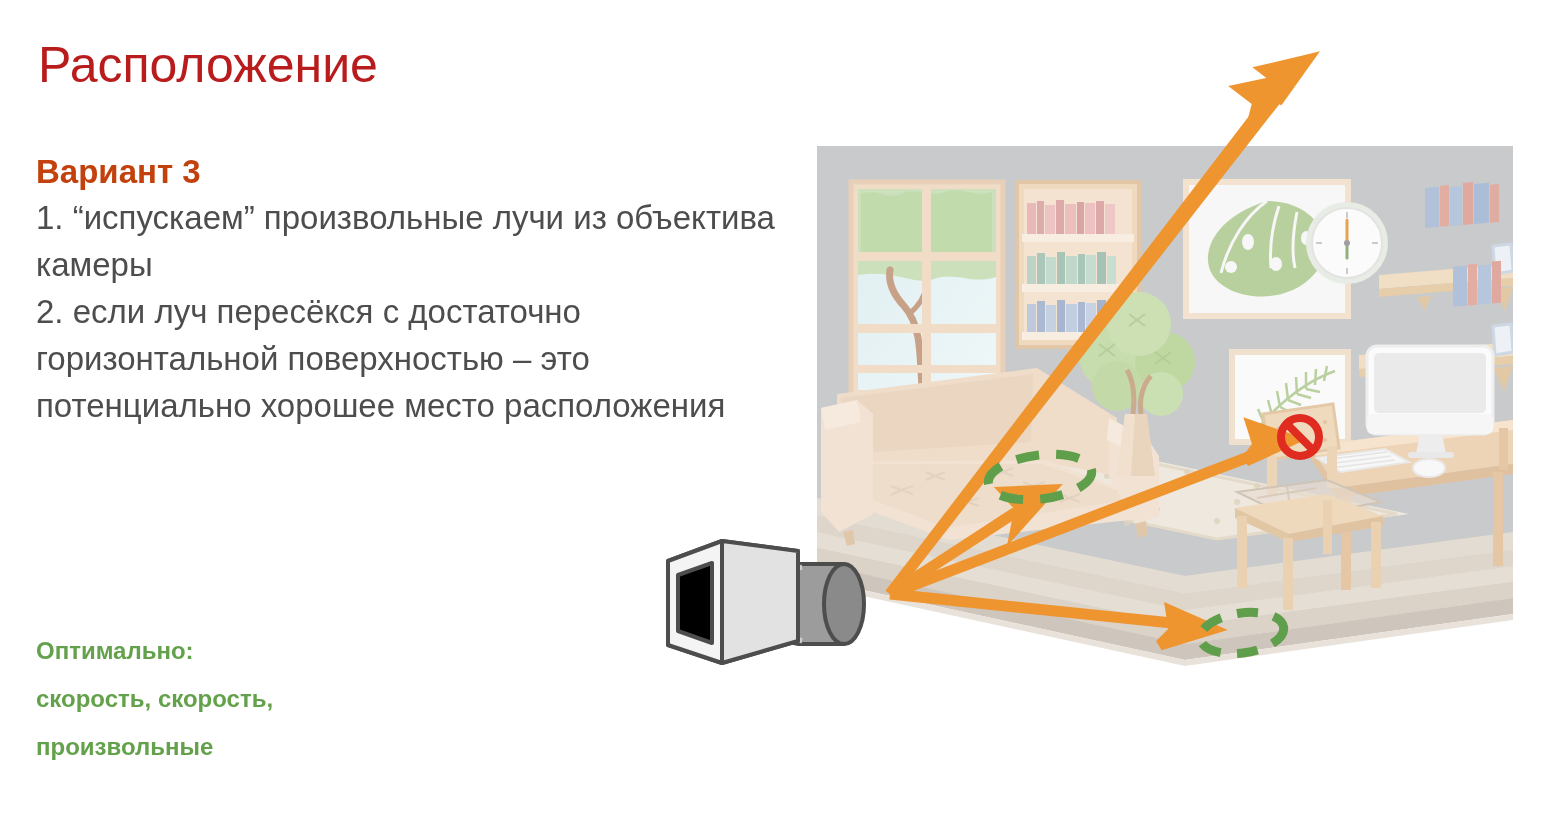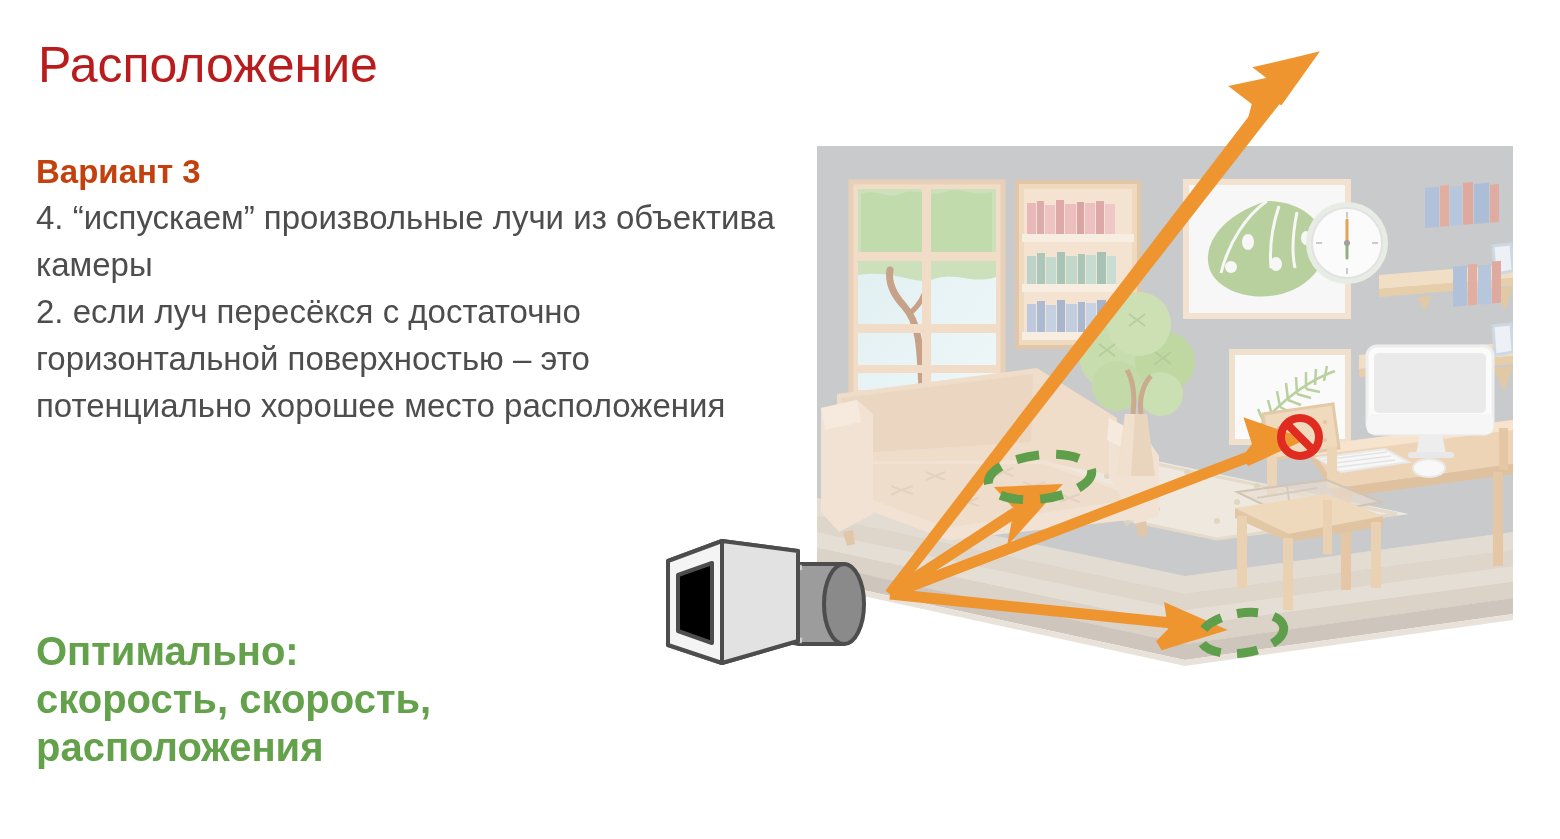--- a/index.html
+++ b/index.html
@@ -52,21 +52,21 @@
   .step {
     display: block;
     color: #4d4d4d;
   }
 
   .optimal {
     position: absolute;
     left: 36px;
     top: 627px;
     width: 560px;
-    font-size: 40px;
+    font-size: 24px;
     font-weight: bold;
     line-height: 48px;
     color: #63a14b;
   }
   .optimal span { display: block; }
 
   
   #room-wrap {
     position: absolute;
     left: 817px;
@@ -97,28 +97,28 @@
 </style>
 </head>
 <body>
 
 <div id="slide">
 
   <div class="title">Расположение</div>
 
   <div class="body-block">
     <span class="variant">Вариант 3</span>
-    <span class="step">4. “испускаем” произвольные лучи из объектива камеры</span>
+    <span class="step">1. “испускаем” произвольные лучи из объектива камеры</span>
     <span class="step">2. если луч пересёкся с достаточно горизонтальной поверхностью – это потенциально хорошее место расположения</span>
   </div>
 
   <div class="optimal">
     <span>Оптимально:</span>
     <span>скорость, скорость,</span>
-    <span>расположения</span>
+    <span>произвольные</span>
   </div>
 
   <div id="room-wrap">
     <svg id="room-svg" width="696" height="528" viewBox="0 0 696 528" xmlns="http://www.w3.org/2000/svg">
       <defs>
         <clipPath id="roomClip">
             <rect x="0" y="0" width="696" height="528"></rect>
           </clipPath>
         <linearGradient id="glassG" x1="0" y1="0" x2="1" y2="1">
           <stop offset="0" stop-color="#dfeef1"></stop>

